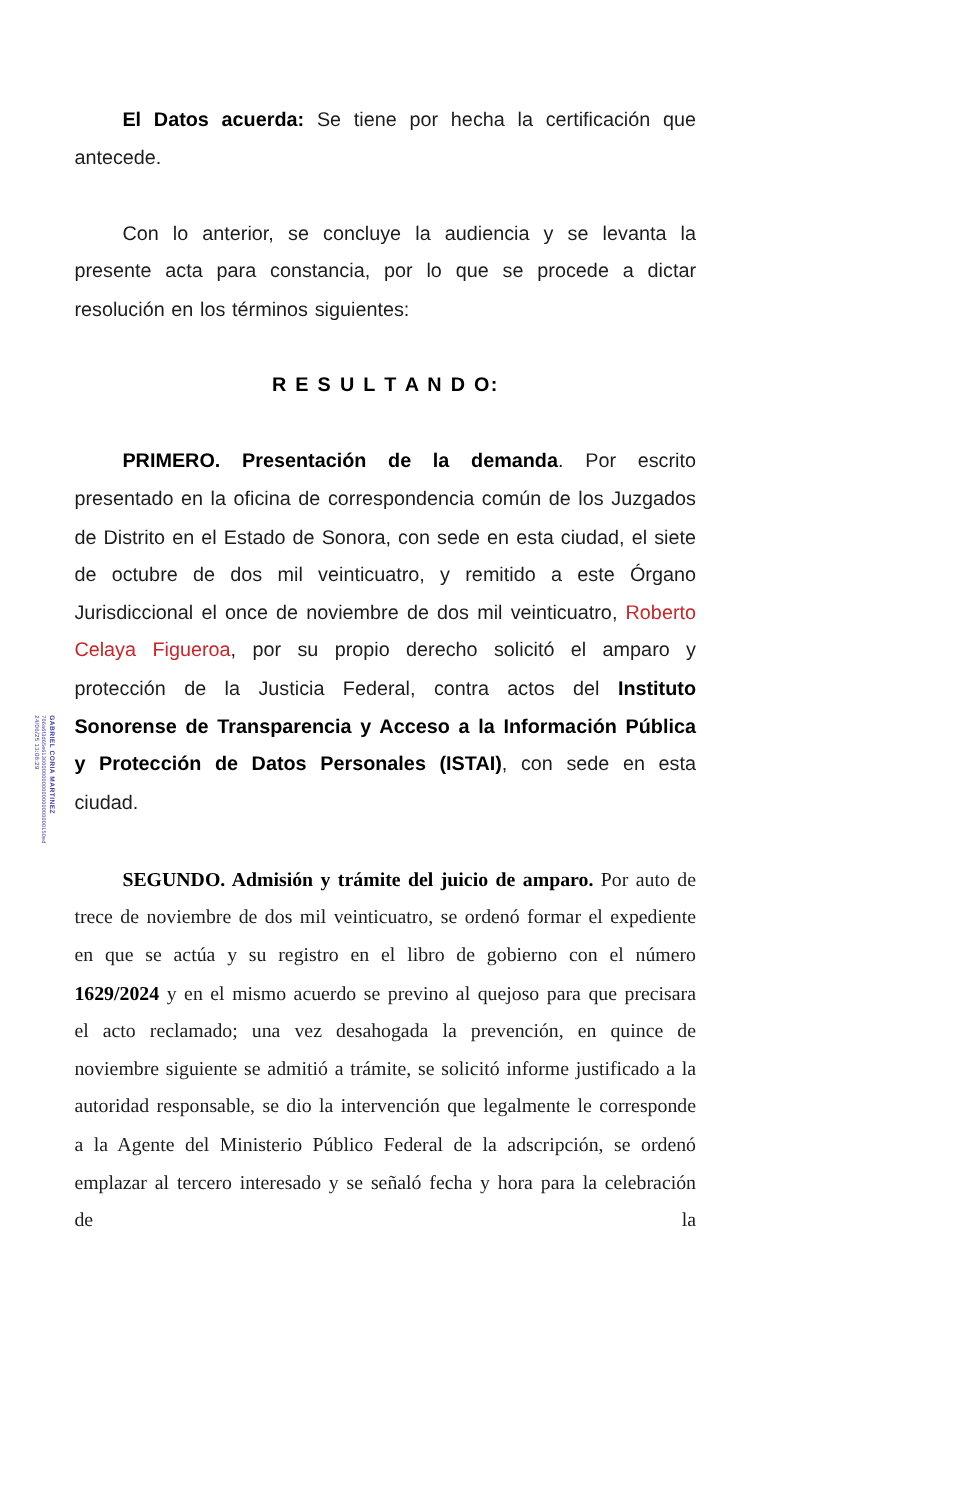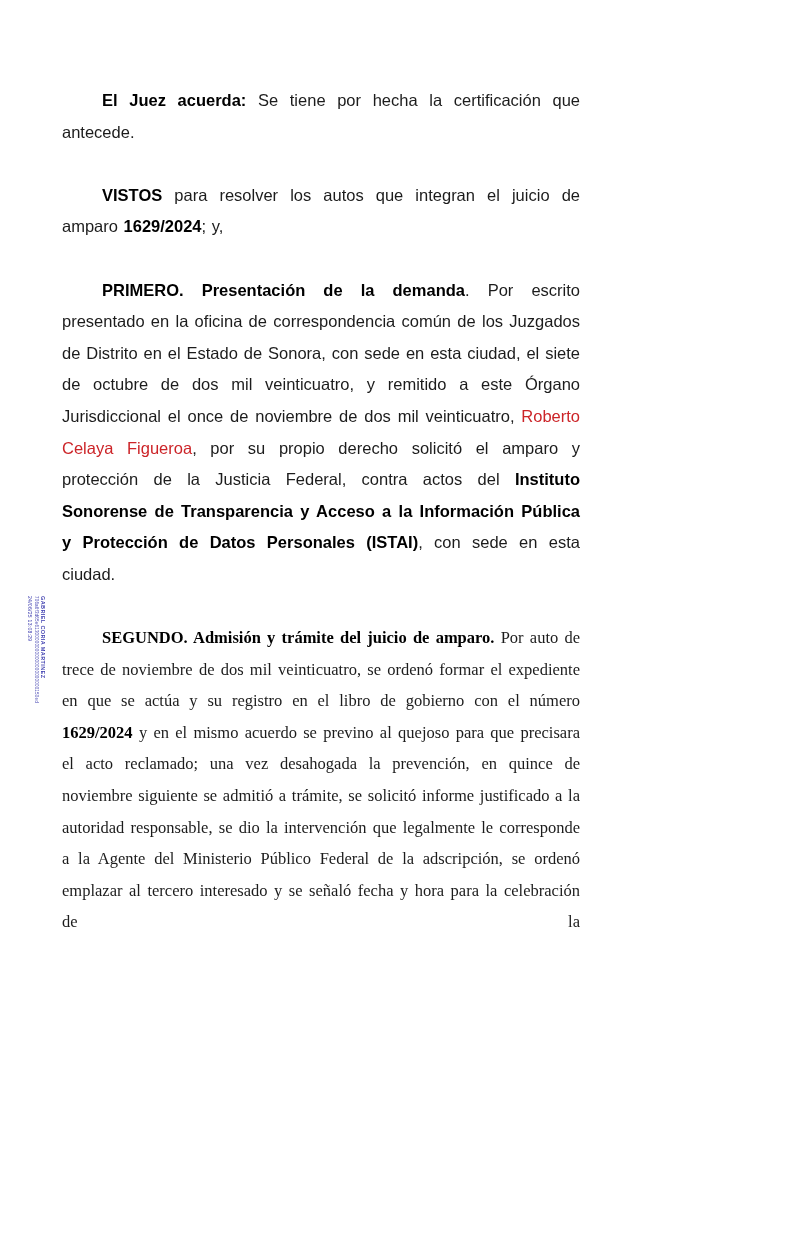--- a/index.html
+++ b/index.html
@@ -83,24 +83,25 @@
   <div class="stamp">
     <div class="stamp-inner">
       <div class="stamp-name">GABRIEL CORIA MARTINEZ</div>
       <div class="stamp-serial">706a6f3d65e613000000000000000000000150ed</div>
       <div class="stamp-date">24/06/25 13:08:29</div>
     </div>
   </div>
 
   <div class="content">
 
-    <p class="para"><b>El Juez acuerda:</b><span> Se tiene por hecha la certificación que antecede.</span></p>
+    <p class="para"><b>El Datos acuerda:</b><span> Se tiene por hecha la certificación que antecede.</span></p>
+
+    <p class="para"><span>Con lo anterior, se concluye la audiencia y se levanta la presente acta para constancia, por lo que se procede a dictar resolución en los términos siguientes:</span></p>
 
 
-    <p class="para"><b>VISTOS</b><span> para resolver los autos que integran el juicio de amparo </span><b>1629/2024</b><span>; y,</span></p>
-
+    <p class="para heading">R E S U L T A N D O:</p>
 
     <p class="para"><b>PRIMERO. Presentación de la demanda</b><span>. Por escrito presentado en la oficina de correspondencia común de los Juzgados de Distrito en el Estado de Sonora, con sede en esta ciudad, el siete de octubre de dos mil veinticuatro, y remitido a este Órgano Jurisdiccional el once de noviembre de dos mil veinticuatro, </span><span class="red-text">Roberto Celaya Figueroa</span><span>, por su propio derecho solicitó el amparo y protección de la Justicia Federal, contra actos del </span><b>Instituto Sonorense de Transparencia y Acceso a la Información Pública y Protección de Datos Personales (ISTAI)</b><span>, con sede en esta ciudad.</span></p>
 
     <p class="para cutoff"><b>SEGUNDO. Admisión y trámite del juicio de amparo.</b><span> Por auto de trece de noviembre de dos mil veinticuatro, se ordenó formar el expediente en que se actúa y su registro en el libro de gobierno con el número </span><b>1629/2024</b><span> y en el mismo acuerdo se previno al quejoso para que precisara el acto reclamado; una vez desahogada la prevención, en quince de noviembre siguiente se admitió a trámite, se solicitó informe justificado a la autoridad responsable, se dio la intervención que legalmente le corresponde a la Agente del Ministerio Público Federal de la adscripción, se ordenó emplazar al tercero interesado y se señaló fecha y hora para la celebración de la</span></p>
 
   </div>
 </div>
 
 </body></html>

